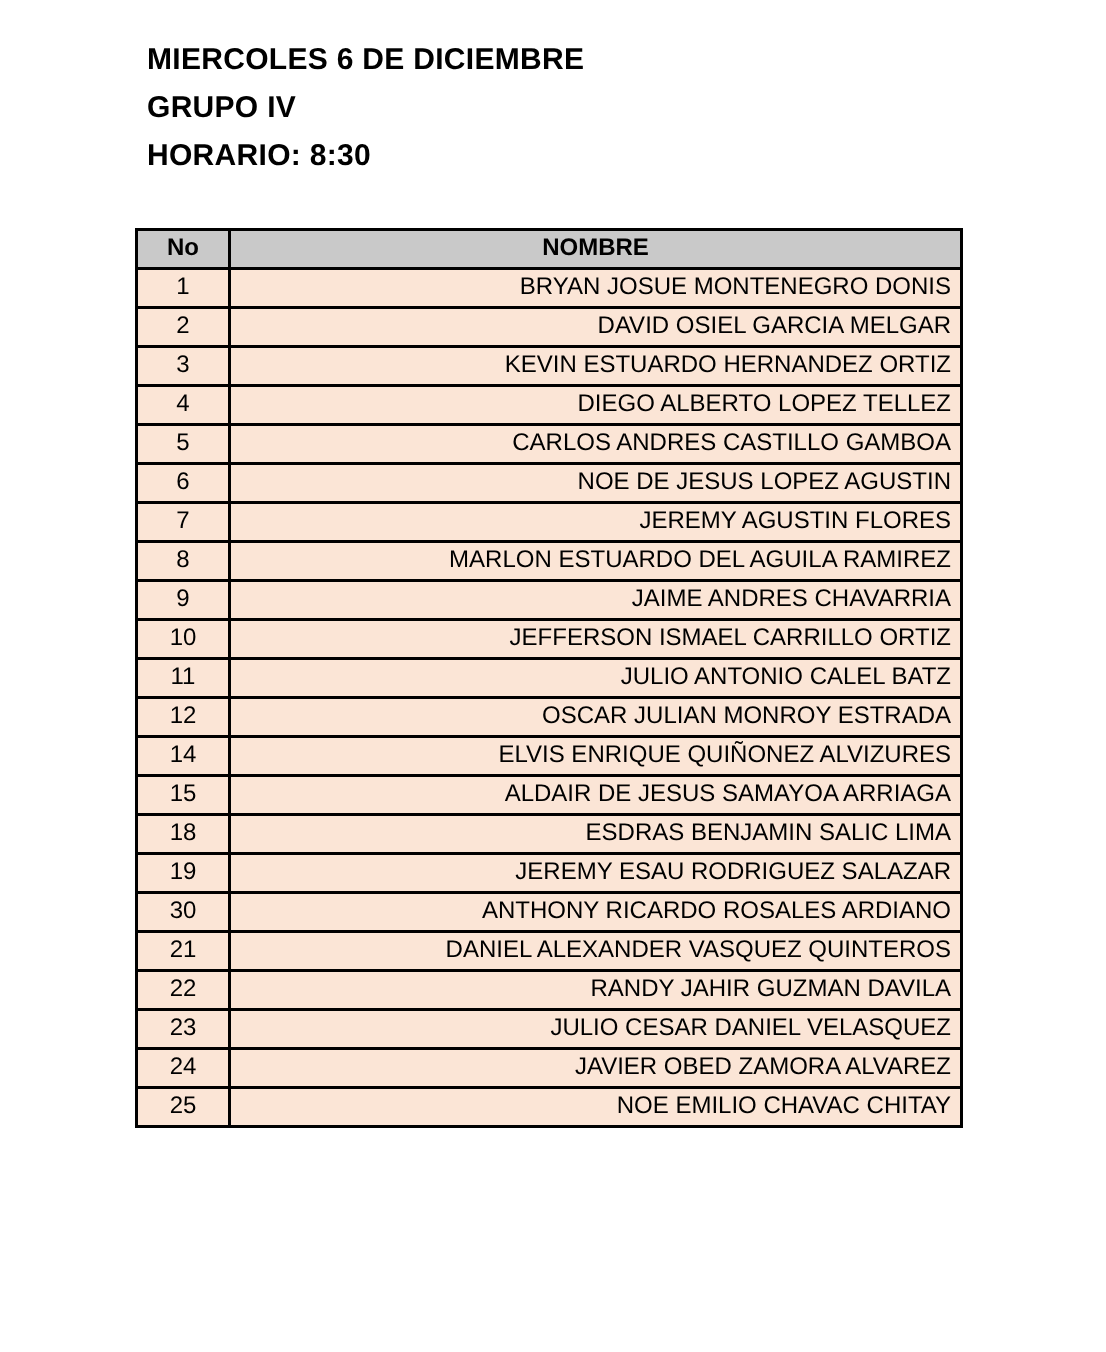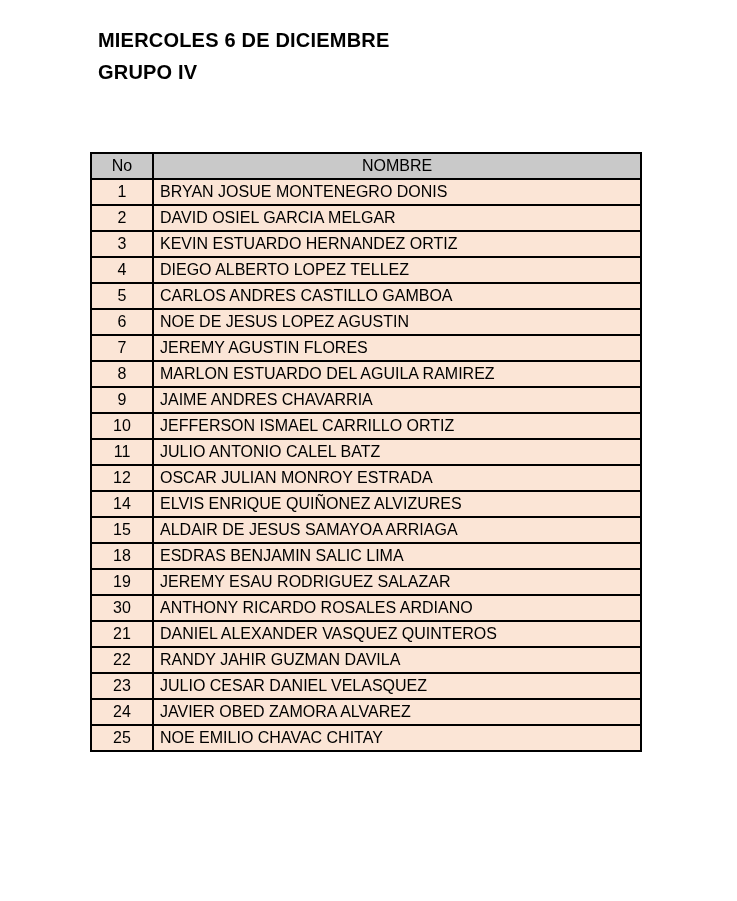--- a/index.html
+++ b/index.html
@@ -44,43 +44,44 @@
     border: 2px solid var(--border-color, #000);
     height: 24px;
     padding: 0 6px;
     font-size: 16px;
     line-height: 24px;
     overflow: hidden;
     white-space: nowrap;
   }
   table.roster th {
     background: var(--header-bg, #c9c9c9);
-    font-weight: normal;
+    font-weight: bold;
     text-align: center;
   }
   table.roster th.col-no {
     width: 48px;
   }
   table.roster td.cell-no {
     background: var(--row-bg, #fbe5d6);
     text-align: center;
   }
   table.roster td.cell-nombre {
     background: var(--row-bg, #fbe5d6);
-    text-align: left;
+    text-align: right;
   }
 </style>
 </head>
 <body>
 
 <div class="page">
 
   <div class="title-block">
     <div>MIERCOLES 6 DE DICIEMBRE</div>
     <div>GRUPO IV</div>
+    <div>HORARIO: 8:30</div>
   </div>
 
   <table class="roster">
     <thead>
       <tr>
         <th class="col-no">No</th>
         <th class="col-nombre">NOMBRE</th>
       </tr>
     </thead>
     <tbody id="roster-body">

